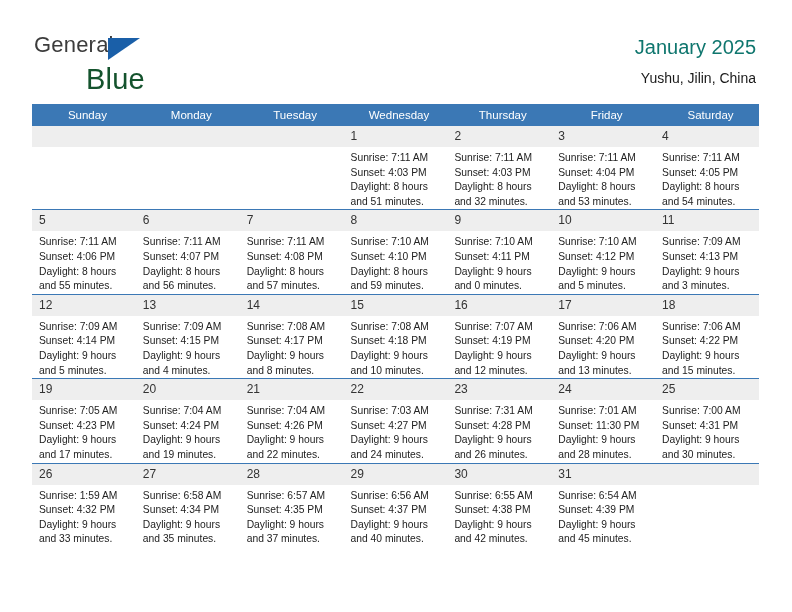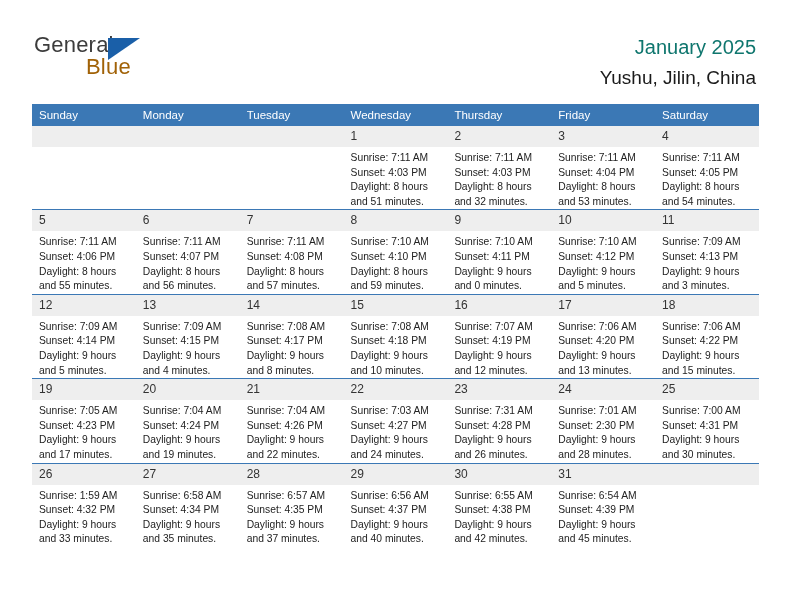--- a/index.html
+++ b/index.html
@@ -41,23 +41,23 @@
     top: 0;
     font-size: 22px;
     color: #3c3c3c;
     letter-spacing: 0.2px;
     line-height: 24px;
     white-space: nowrap;
   }
   .logo-blue {
     position: absolute;
     left: 52px;
-    top: 22px;
-    font-size: 22px;
-    color: #a16207;
+    top: 34px;
+    font-size: 29px;
+    color: #14532d;
     letter-spacing: 0.2px;
     line-height: 24px;
     white-space: nowrap;
   }
   .logo-tri {
     position: absolute;
     left: 74px;
     top: 5px;
     width: 0;
     height: 0;
@@ -70,42 +70,42 @@
     top: 30px;
     text-align: right;
   }
   .cal-title {
     font-size: 20px;
     color: #0f766e;
     line-height: 34px;
     white-space: nowrap;
   }
   .cal-subtitle {
-    font-size: 19px;
+    font-size: 14px;
     color: #1a1a1a;
     line-height: 22px;
     margin-top: 3px;
     white-space: nowrap;
   }
 
   
   .calendar {
     position: absolute;
     left: 32px;
     top: 104px;
     width: 727px;
     border-collapse: collapse;
     table-layout: fixed;
   }
   .calendar th {
     background: #3b78b5;
     color: #ffffff;
     font-size: 11.5px;
     font-weight: normal;
-    text-align: left;
+    text-align: center;
     padding: 5px 0 5px 7px;
     height: 12px;
     border: none;
   }
   .calendar td {
     vertical-align: top;
     padding: 0;
     width: 103.85px;
     height: 74px;
     border-top: 1px solid #3b78b5;
@@ -410,21 +410,21 @@
               <div>Sunrise: 7:31 AM</div>
               <div>Sunset: 4:28 PM</div>
               <div>Daylight: 9 hours</div>
               <div>and 26 minutes.</div>
             </div>
           </td>
           <td>
             <span class="daynum">24</span>
             <div class="cell-body">
               <div>Sunrise: 7:01 AM</div>
-              <div>Sunset: 2:30 PM</div>
+              <div>Sunset: 11:30 PM</div>
               <div>Daylight: 9 hours</div>
               <div>and 28 minutes.</div>
             </div>
           </td>
           <td>
             <span class="daynum">25</span>
             <div class="cell-body">
               <div>Sunrise: 7:00 AM</div>
               <div>Sunset: 4:31 PM</div>
               <div>Daylight: 9 hours</div>

